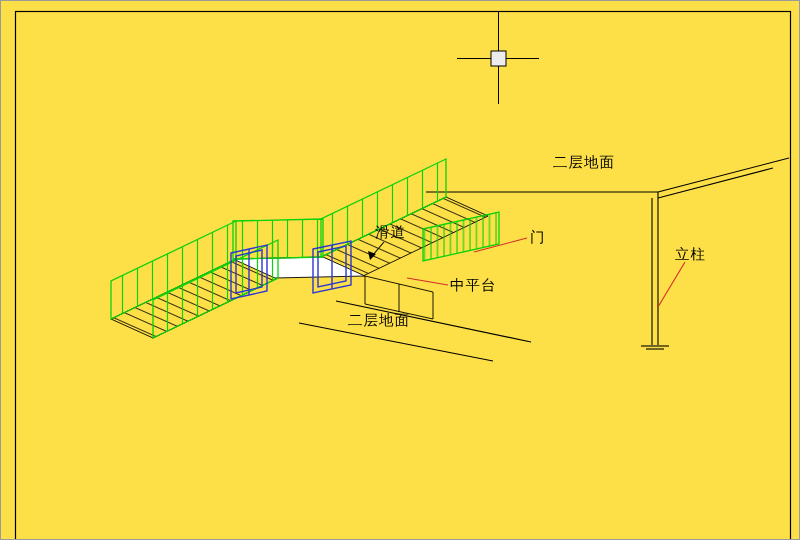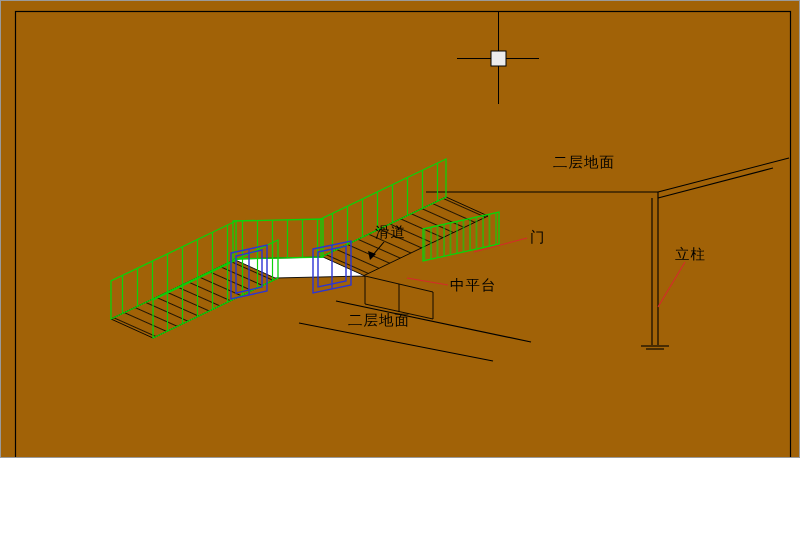--- a/index.html
+++ b/index.html
@@ -1,20 +1,20 @@
 <!DOCTYPE html>
 <html><head>
 <meta charset="utf-8">
 <style>
   html,body{margin:0;padding:0;background:#ffffff;}
   .page{
     position:relative;
-    width:800px;height:458px;
+    width:800px;height:540px;
     box-sizing:border-box;
-    background:#a16207;
+    background:#fde047;
     border:1px solid #9a9a9a;
     overflow:hidden;
     font-family:"DejaVu Sans","Liberation Sans",sans-serif;
   }
   svg{position:absolute;left:0;top:0;}
   text{
     font-family:"DejaVu Sans","Liberation Sans",sans-serif;
     font-size:14.5px;
     fill:#000000;
     letter-spacing:1px;

